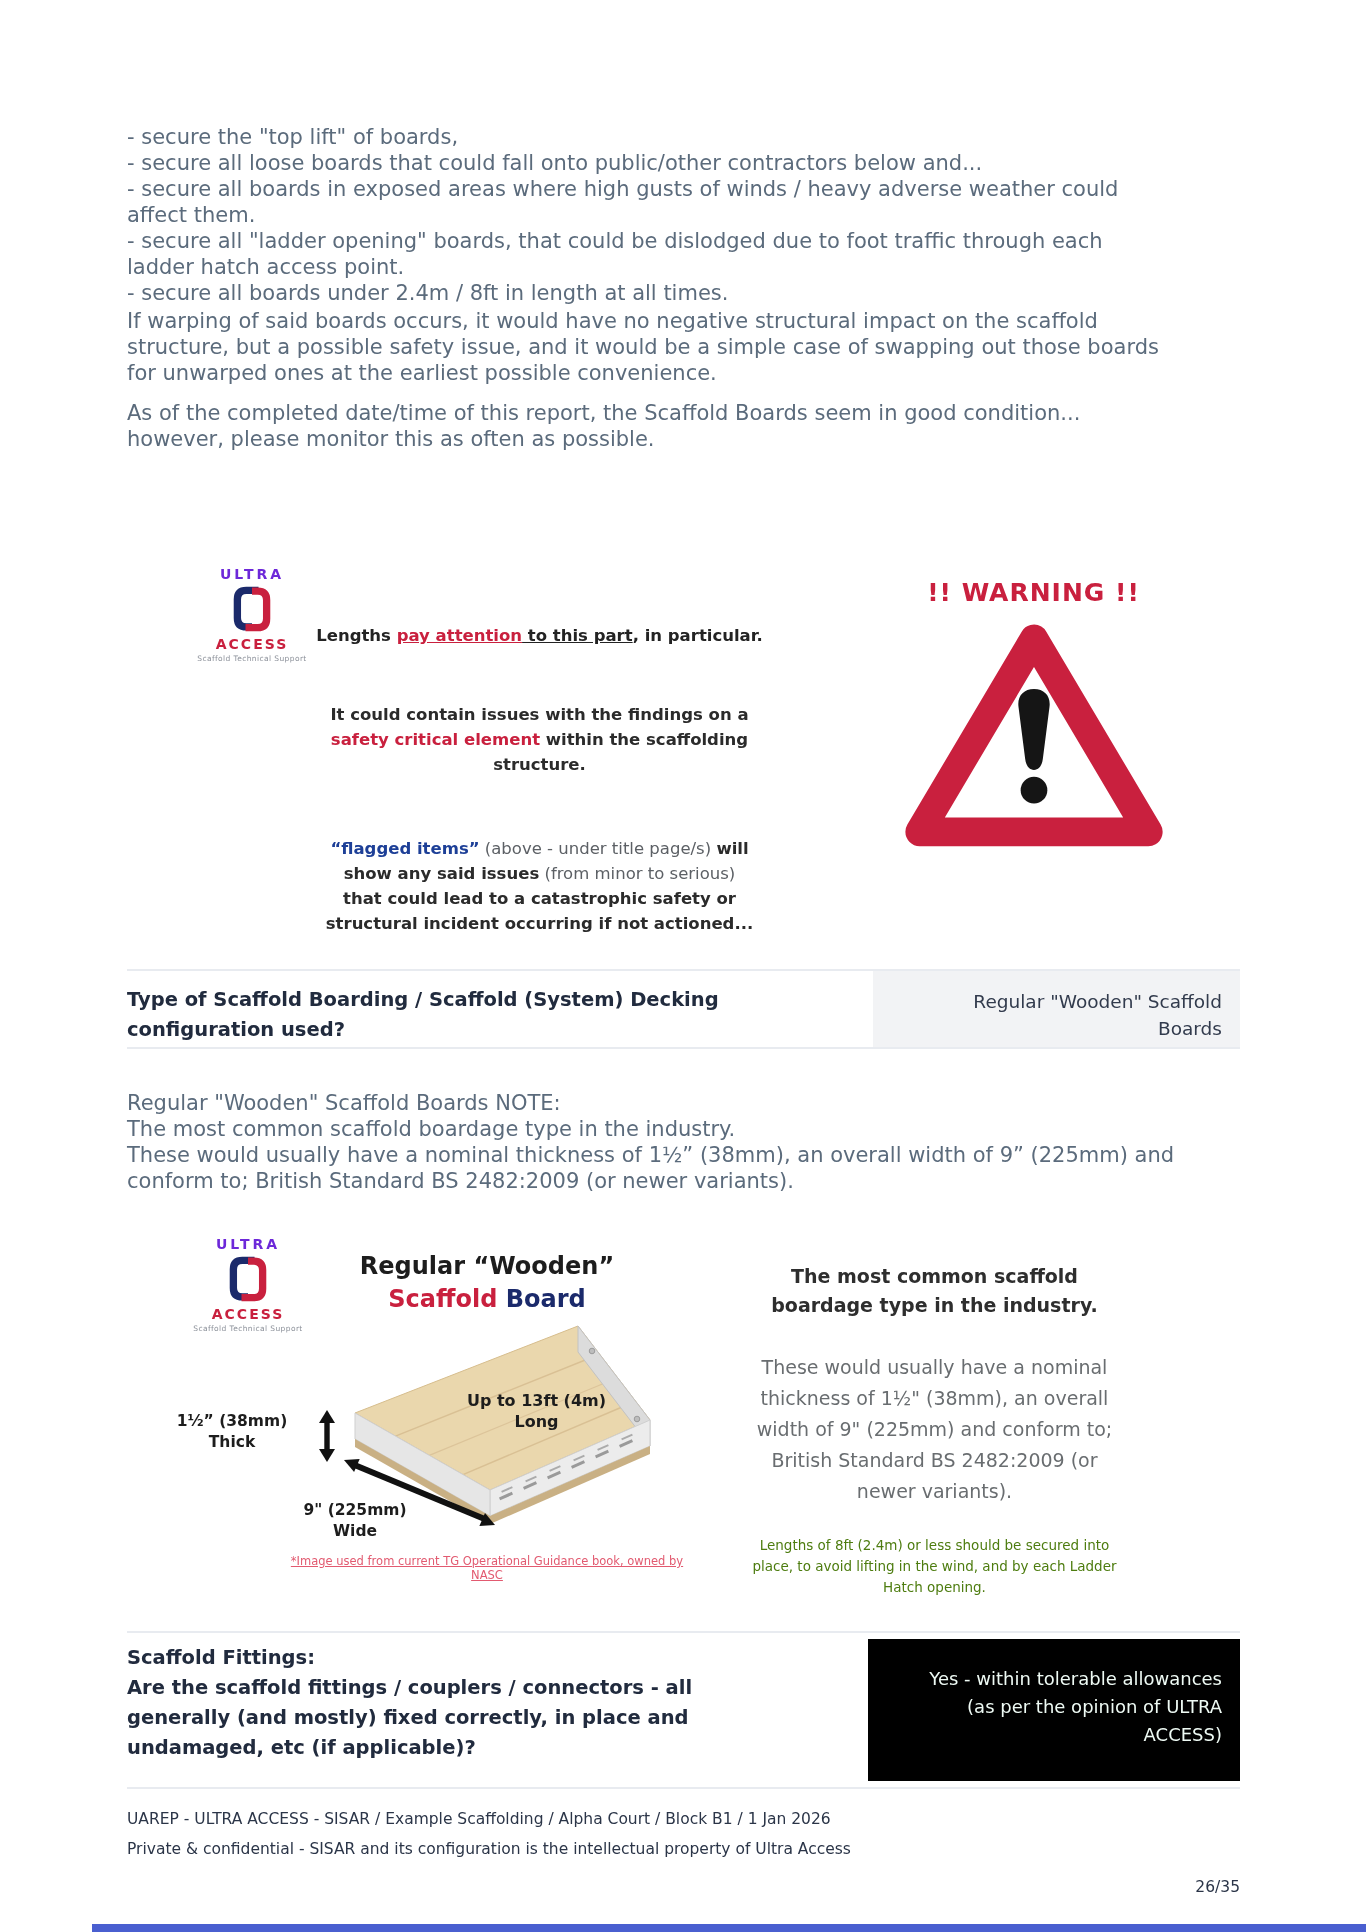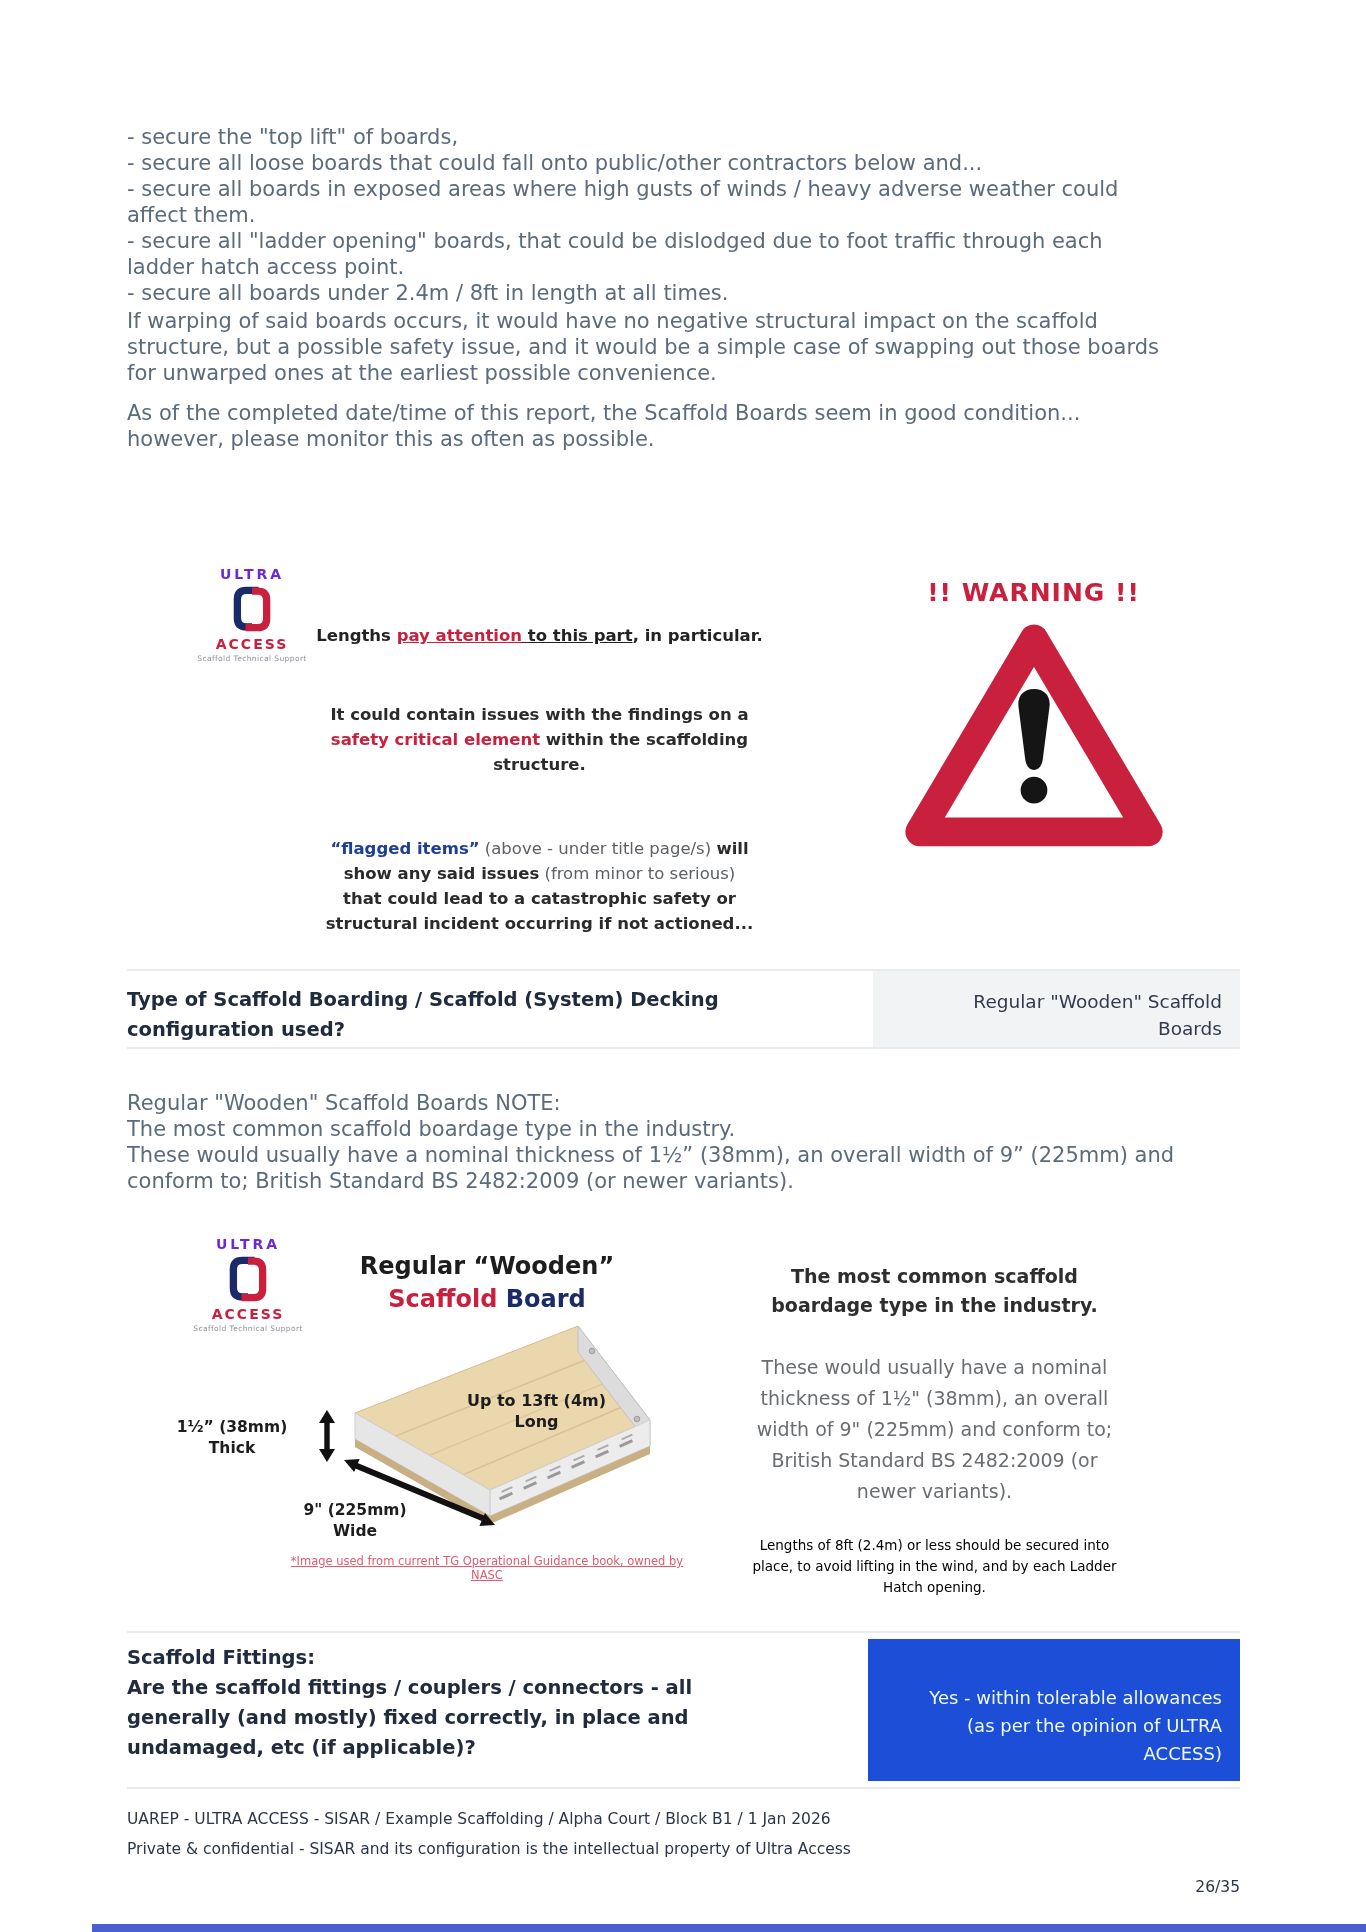--- a/index.html
+++ b/index.html
@@ -39,41 +39,41 @@
   
   .qa-row{position:absolute;left:127px;width:1113px;border-top:2px solid #e8ebf0;border-bottom:2px solid #e8ebf0;box-sizing:border-box;}
   #qa1{top:969px;height:80px;}
   #qa2{top:1631px;height:158px;}
   .qa-q{position:absolute;left:0;top:14px;width:660px;font-size:19.5px;font-weight:bold;
         color:#212b3e;line-height:30px;}
   .qa-q .q-title{display:block;}
   .qa-a{position:absolute;right:0;box-sizing:border-box;text-align:right;}
   .a-gray{top:0;bottom:0;width:367px;background:#f2f3f5;color:#323b4d;
           font-size:18.5px;line-height:27px;padding:17px 18px;}
-  .a-green{top:6px;height:142px;width:372px;background:#1d4ed8;color:#eefaf4;
-           font-size:18px;line-height:28px;padding:45px 18px;}
+  .a-green{top:6px;height:142px;width:372px;background:#000000;color:#eefaf4;
+           font-size:18px;line-height:28px;padding:26px 18px;}
 
   
   #note{left:127px;top:1090px;width:1120px;}
 
   
   #figure{left:127px;top:1228px;width:1113px;height:362px;}
   .fig-title{position:absolute;left:205px;top:22px;width:310px;text-align:center;
              font-size:24px;font-weight:bold;color:#1d1d1d;line-height:33px;}
   .t-wooden{font-weight:600;}
   .t-red{color:#c9203e;}
   .t-navy{color:#1b2a6b;}
   .fig-label{position:absolute;text-align:center;font-weight:bold;color:#1d1d1d;
              font-size:15.5px;line-height:21px;}
   .fig-credit{position:absolute;left:150px;top:326px;width:420px;text-align:center;
               font-size:11.5px;color:#e25a70;text-decoration:underline;}
   .fig-right{position:absolute;left:605px;top:34px;width:405px;text-align:center;}
   .fr-head{font-size:19px;font-weight:bold;color:#2e2e2e;line-height:29px;}
   .fr-para{margin-top:32px;font-size:19px;color:#696d70;line-height:31px;}
-  .fr-note{margin-top:28px;font-size:13.5px;color:#000000;line-height:21px;}
+  .fr-note{margin-top:28px;font-size:13.5px;color:#4d7c0f;line-height:21px;}
 
   
   #footer{left:127px;top:1804px;width:1113px;font-size:15.5px;line-height:30px;color:#2b3548;}
   #pagenum{right:126px;top:1878px;font-size:15.5px;color:#2b3548;}
   #bottombar{left:92px;right:0;bottom:0;height:8px;background:#4a5fd0;}
 </style>
 </head>
 <body>
 
 <div class="page">
@@ -205,21 +205,21 @@
       <rect x="9.3" y="13" width="5.4" height="30" fill="#111"></rect>
       <polygon points="12,54 4,41 20,41" fill="#111"></polygon>
     </svg>
 
     <svg class="abs" style="left:205px;top:222px;" width="180" height="88" viewBox="0 0 180 88">
       <line x1="22" y1="14.8" x2="152" y2="68.7" stroke="#111" stroke-width="6"></line>
       <polygon points="12,10 22.1,21.9 27.7,9.1" fill="#111"></polygon>
       <polygon points="163,75 147.4,75.9 153,63.1" fill="#111"></polygon>
     </svg>
 
-    <div class="fig-label" style="left:30px;top:189px;width:150px;">
+    <div class="fig-label" style="left:30px;top:183px;width:150px;">
       <div>1½” (38mm)</div>
       <div>Thick</div>
     </div>
 
     <div class="fig-label" style="left:322px;top:162px;width:175px;font-size:16px;">
       <div>Up to 13ft (4m)</div>
       <div>Long</div>
     </div>
 
     <div class="fig-label" style="left:148px;top:272px;width:160px;">

